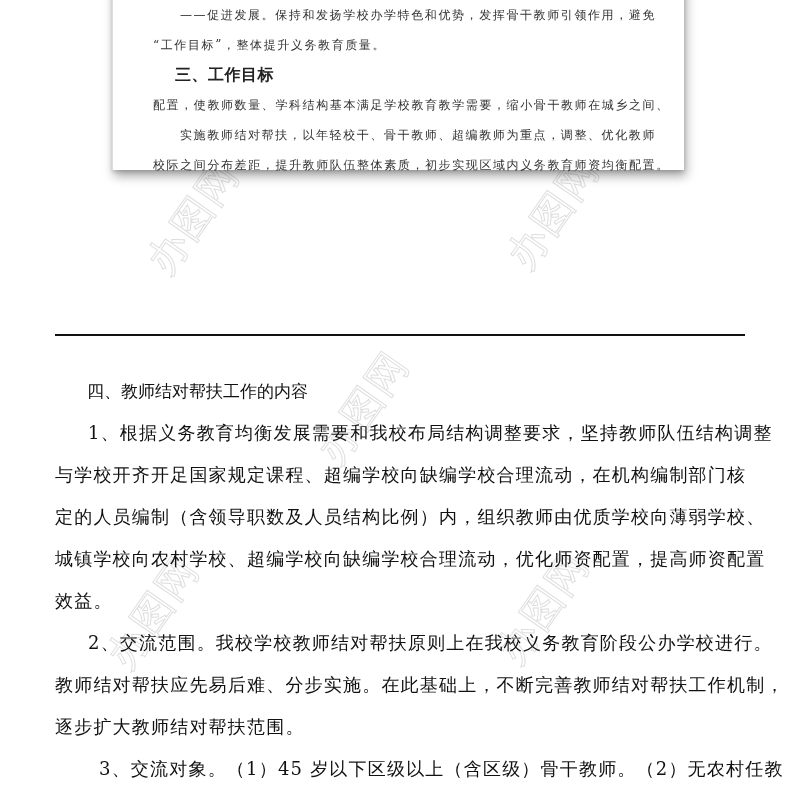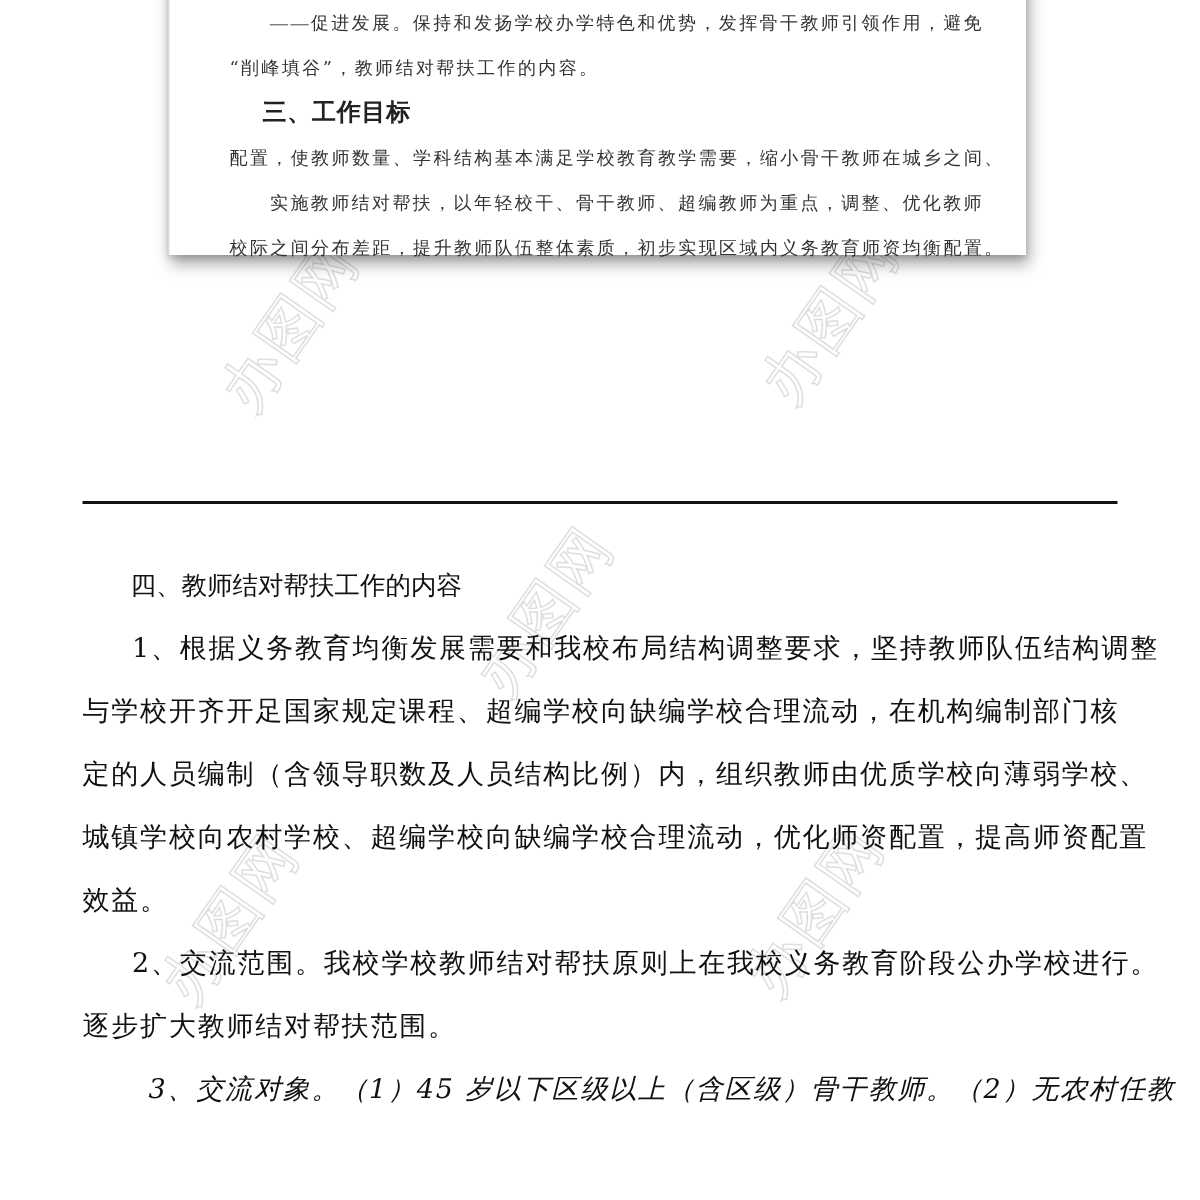--- a/index.html
+++ b/index.html
@@ -33,21 +33,21 @@
       width: 500px;
       font-size: 12px;
       line-height: 30px;
       color: #333;
       letter-spacing: 1.6px;
     }
     .card-line {
       white-space: nowrap;
       height: 30px;
     }
-    .card-line.indent { padding-left: 27px; font-family: Liberation Serif, serif; }
+    .card-line.indent { padding-left: 27px; }
     .card-heading {
       font-family: "DejaVu Sans", "Liberation Sans", sans-serif;
       font-weight: bold;
       font-size: 16px;
       padding-left: 22px;
       color: #222;
       letter-spacing: 0.5px;
     }
     
     .divider {
@@ -76,21 +76,21 @@
     }
     .para-line {
       font-size: 18px;
       line-height: 42px;
       height: 42px;
       white-space: nowrap;
       letter-spacing: 1.2px;
       color: #111;
     }
     .para-line.first { padding-left: 33px; }
-    .para-line.first3 { padding-left: 44px; font-style: italic; }
+    .para-line.first3 { padding-left: 44px; }
     
     .wm {
       position: absolute;
       font-family: "DejaVu Sans", "Liberation Sans", sans-serif;
       font-size: 40px;
       color: rgba(0,0,0,0.0);
       -webkit-text-stroke: 1px rgba(160,160,160,0.35);
       transform: rotate(-55deg);
       pointer-events: none;
       white-space: nowrap;
@@ -102,21 +102,21 @@
 
 <div class="wm" style="left:130px; top:190px;">办图网</div>
 <div class="wm" style="left:490px; top:185px;">办图网</div>
 <div class="wm" style="left:300px; top:380px;">办图网</div>
 <div class="wm" style="left:90px; top:585px;">办图网</div>
 <div class="wm" style="left:480px; top:580px;">办图网</div>
 
 <div class="card">
   <div class="card-inner">
     <div class="card-line indent">——促进发展。保持和发扬学校办学特色和优势，发挥骨干教师引领作用，避免</div>
-    <div class="card-line">“削峰填谷”，教师结对帮扶工作的内容。</div>
+    <div class="card-line">“工作目标”，整体提升义务教育质量。</div>
     <div class="card-line card-heading">三、工作目标</div>
     <div class="card-line">配置，使教师数量、学科结构基本满足学校教育教学需要，缩小骨干教师在城乡之间、</div>
     <div class="card-line indent">实施教师结对帮扶，以年轻校干、骨干教师、超编教师为重点，调整、优化教师</div>
     <div class="card-line">校际之间分布差距，提升教师队伍整体素质，初步实现区域内义务教育师资均衡配置。</div>
   </div>
 </div>
 
 <div class="divider"></div>
 
 <div class="main">
@@ -125,19 +125,20 @@
   <div>
     <div class="para-line first">1、根据义务教育均衡发展需要和我校布局结构调整要求，坚持教师队伍结构调整</div>
     <div class="para-line">与学校开齐开足国家规定课程、超编学校向缺编学校合理流动，在机构编制部门核</div>
     <div class="para-line">定的人员编制（含领导职数及人员结构比例）内，组织教师由优质学校向薄弱学校、</div>
     <div class="para-line">城镇学校向农村学校、超编学校向缺编学校合理流动，优化师资配置，提高师资配置</div>
     <div class="para-line">效益。</div>
   </div>
 
   <div>
     <div class="para-line first">2、交流范围。我校学校教师结对帮扶原则上在我校义务教育阶段公办学校进行。</div>
+    <div class="para-line">教师结对帮扶应先易后难、分步实施。在此基础上，不断完善教师结对帮扶工作机制，</div>
     <div class="para-line">逐步扩大教师结对帮扶范围。</div>
   </div>
 
   <div>
     <div class="para-line first3">3、交流对象。（1）45 岁以下区级以上（含区级）骨干教师。（2）无农村任教</div>
   </div>
 </div>
 
 </body></html>

